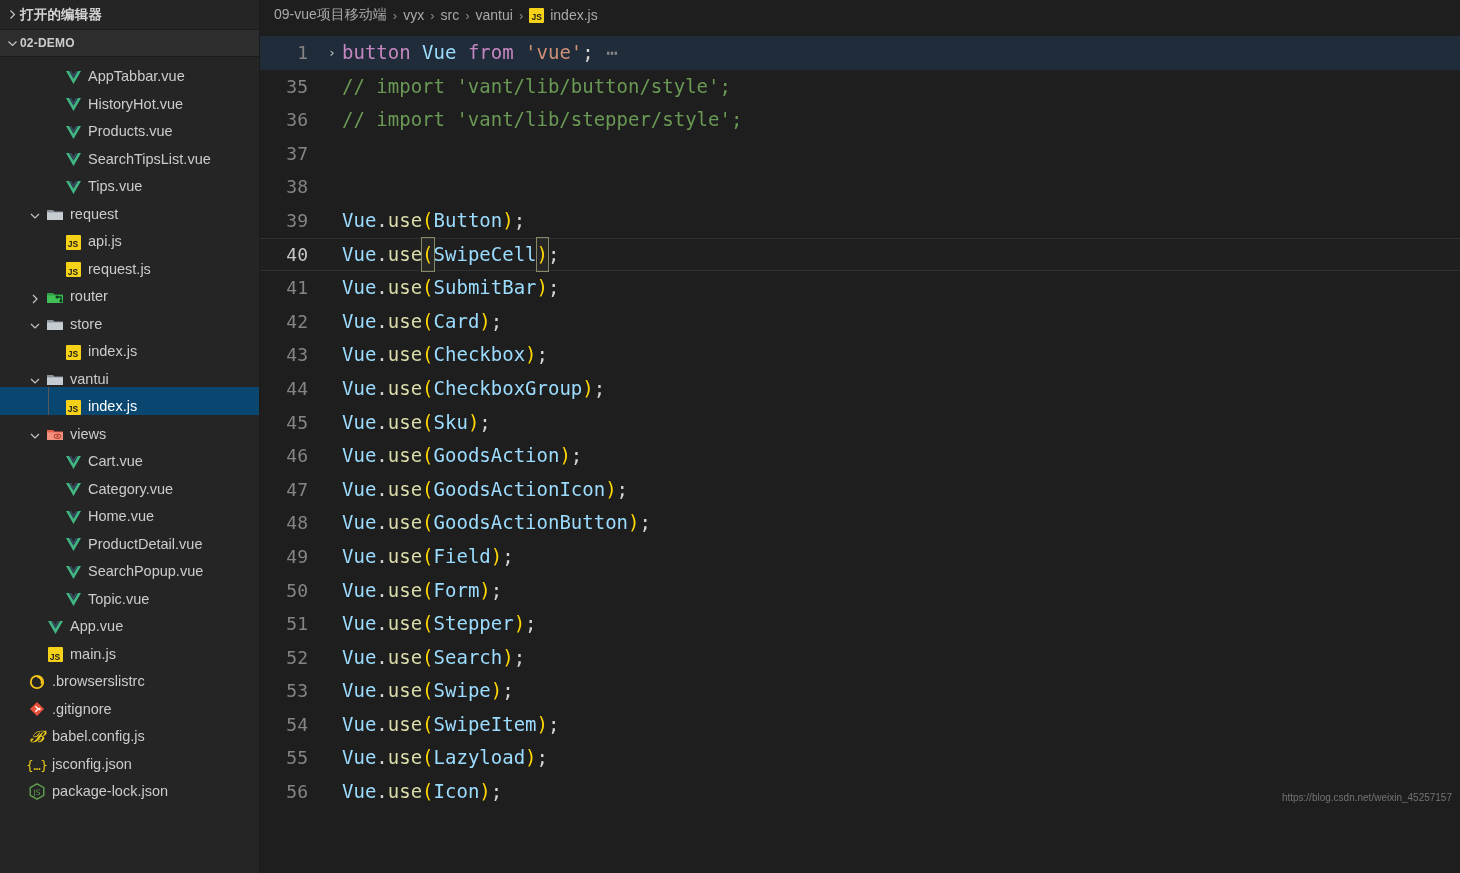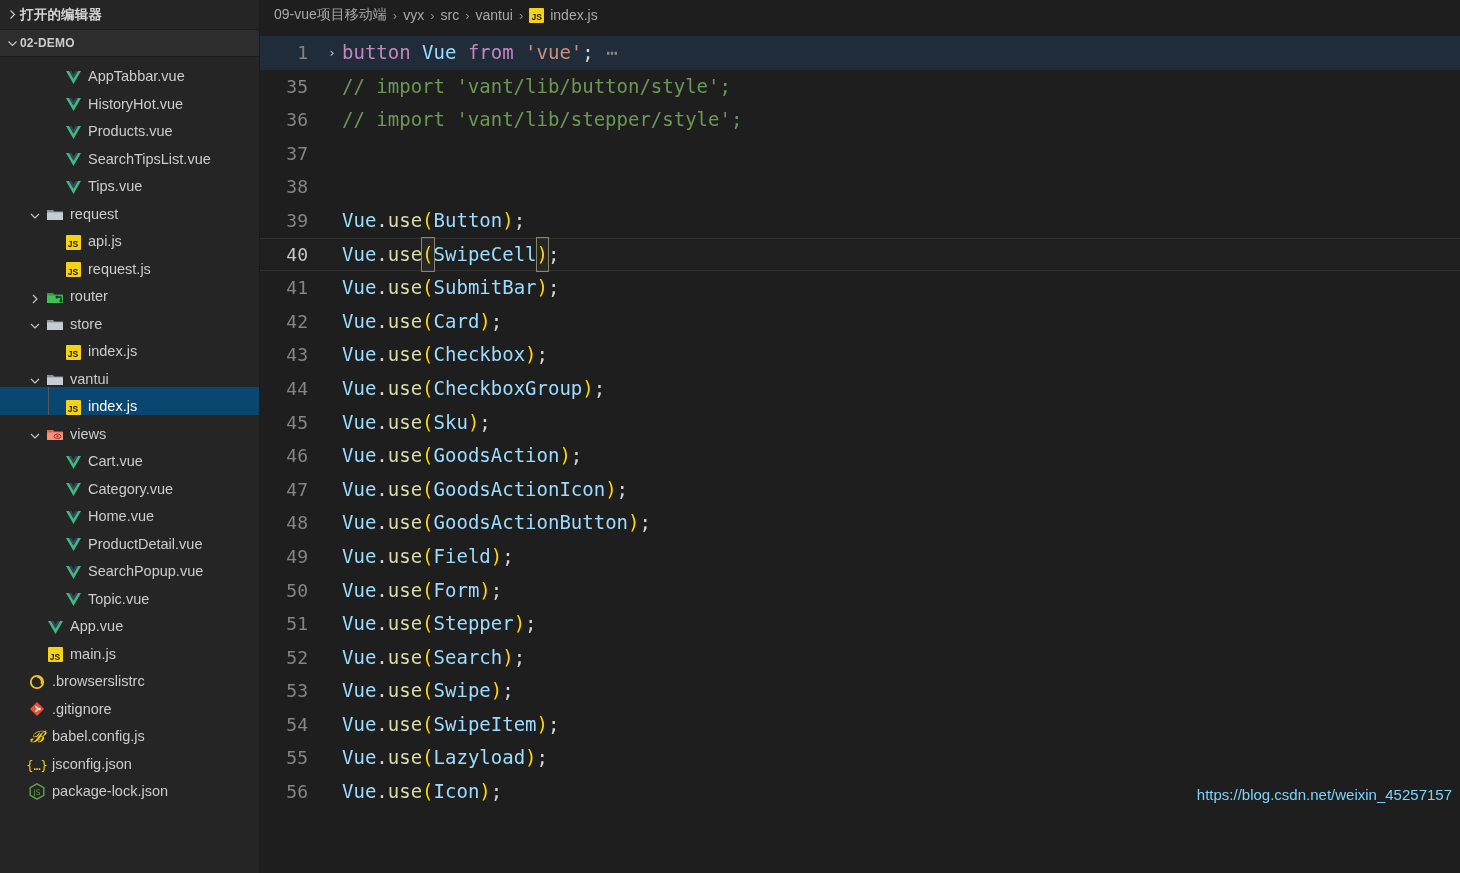--- a/index.html
+++ b/index.html
@@ -206,22 +206,22 @@
   .t-ellip   { color: #8a8a8a; letter-spacing: 1px; }
   .bracket-match {
     outline: 1px solid #888866;
     background: rgba(255,255,255,0.03);
   }
 
   .watermark {
     position: absolute;
     right: 8px;
     bottom: 12px;
-    font-size: 15px;
-    color: #7dd3fc;
+    font-size: 10px;
+    color: #737373;
     font-family: "Liberation Sans", sans-serif;
     user-select: none;
   }
 </style>
 </head>
 <body>
 
 <div class="app">
 
   <div class="sidebar">

